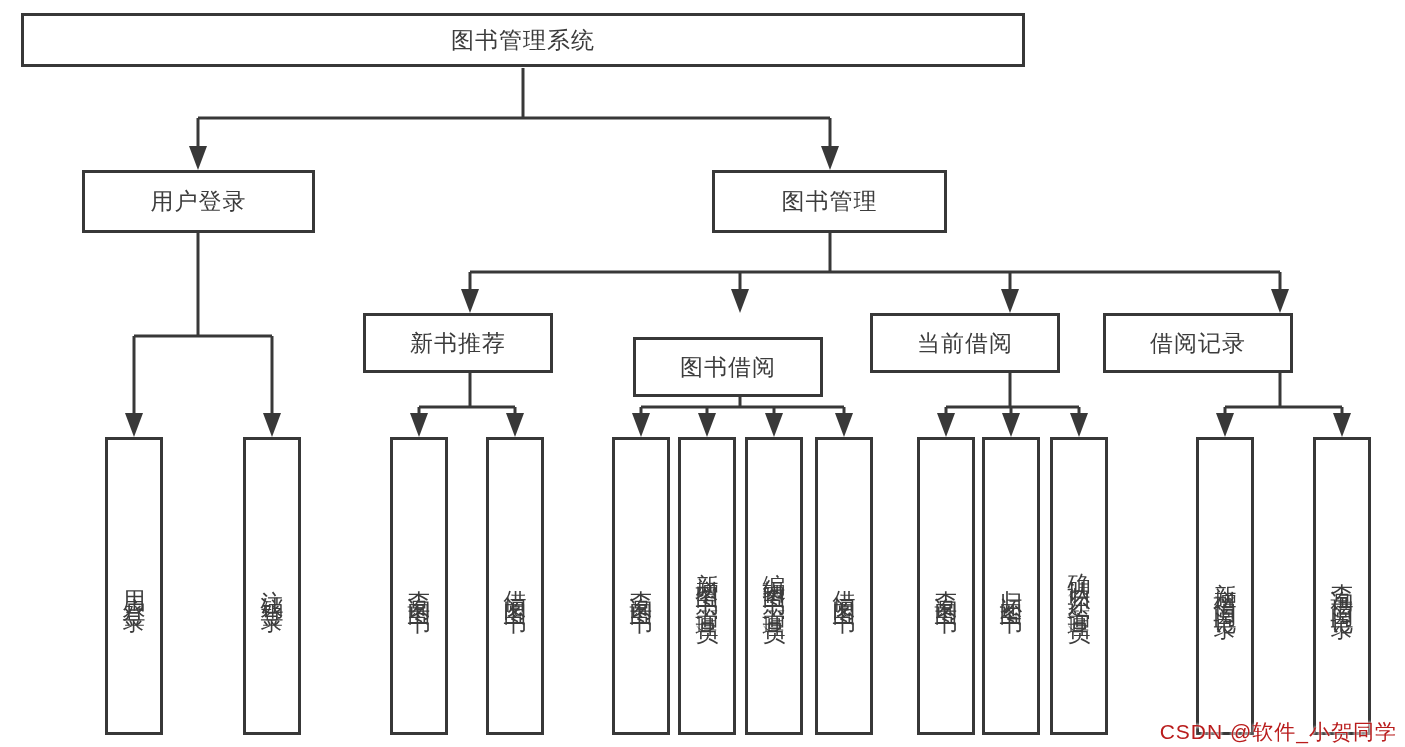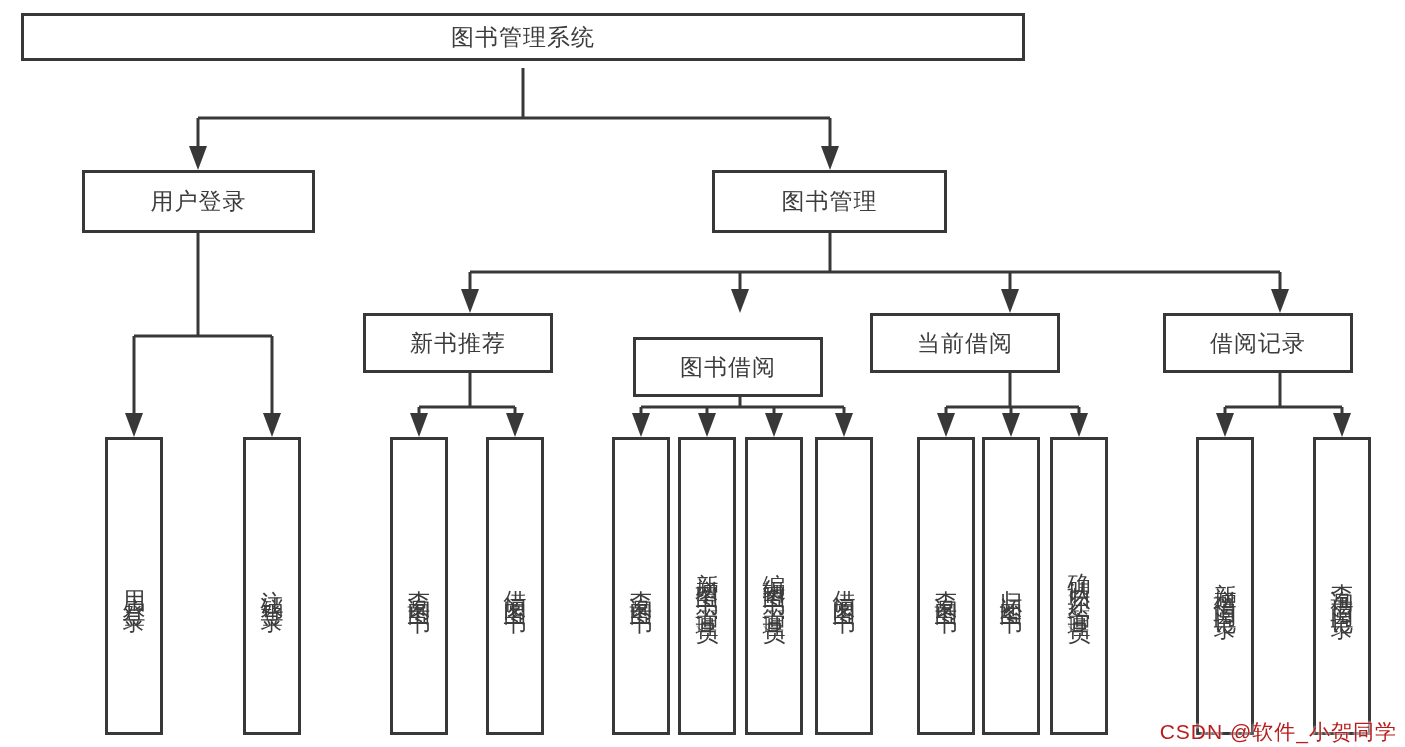--- a/index.html
+++ b/index.html
@@ -30,37 +30,37 @@
     align-items: center;
     justify-content: center;
     font-size: 23px;
     letter-spacing: 1px;
     white-space: nowrap;
   }
   .root {
     left: 21px;
     top: 13px;
     width: 1004px;
-    height: 48px;
+    height: 54px;
   }
   .l2 {
     top: 170px;
     height: 63px;
   }
   .l2a { left: 82px;  width: 233px; }
   .l2b { left: 712px; width: 235px; text-align: right; }
   .l3 {
     top: 313px;
     width: 190px;
     height: 60px;
   }
   .l3a { left: 363px; }
   .l3b { left: 633px; margin-top: 24px; }
   .l3c { left: 870px; text-align: right; }
-  .l3d { left: 1163px; }
+  .l3d { left: 1103px; }
   .vbox {
     position: absolute;
     top: 437px;
     width: 58px;
     height: 298px;
     box-sizing: border-box;
     border: 3px solid #383838;
     background: #ffffff;
     display: flex;
     align-items: center;

